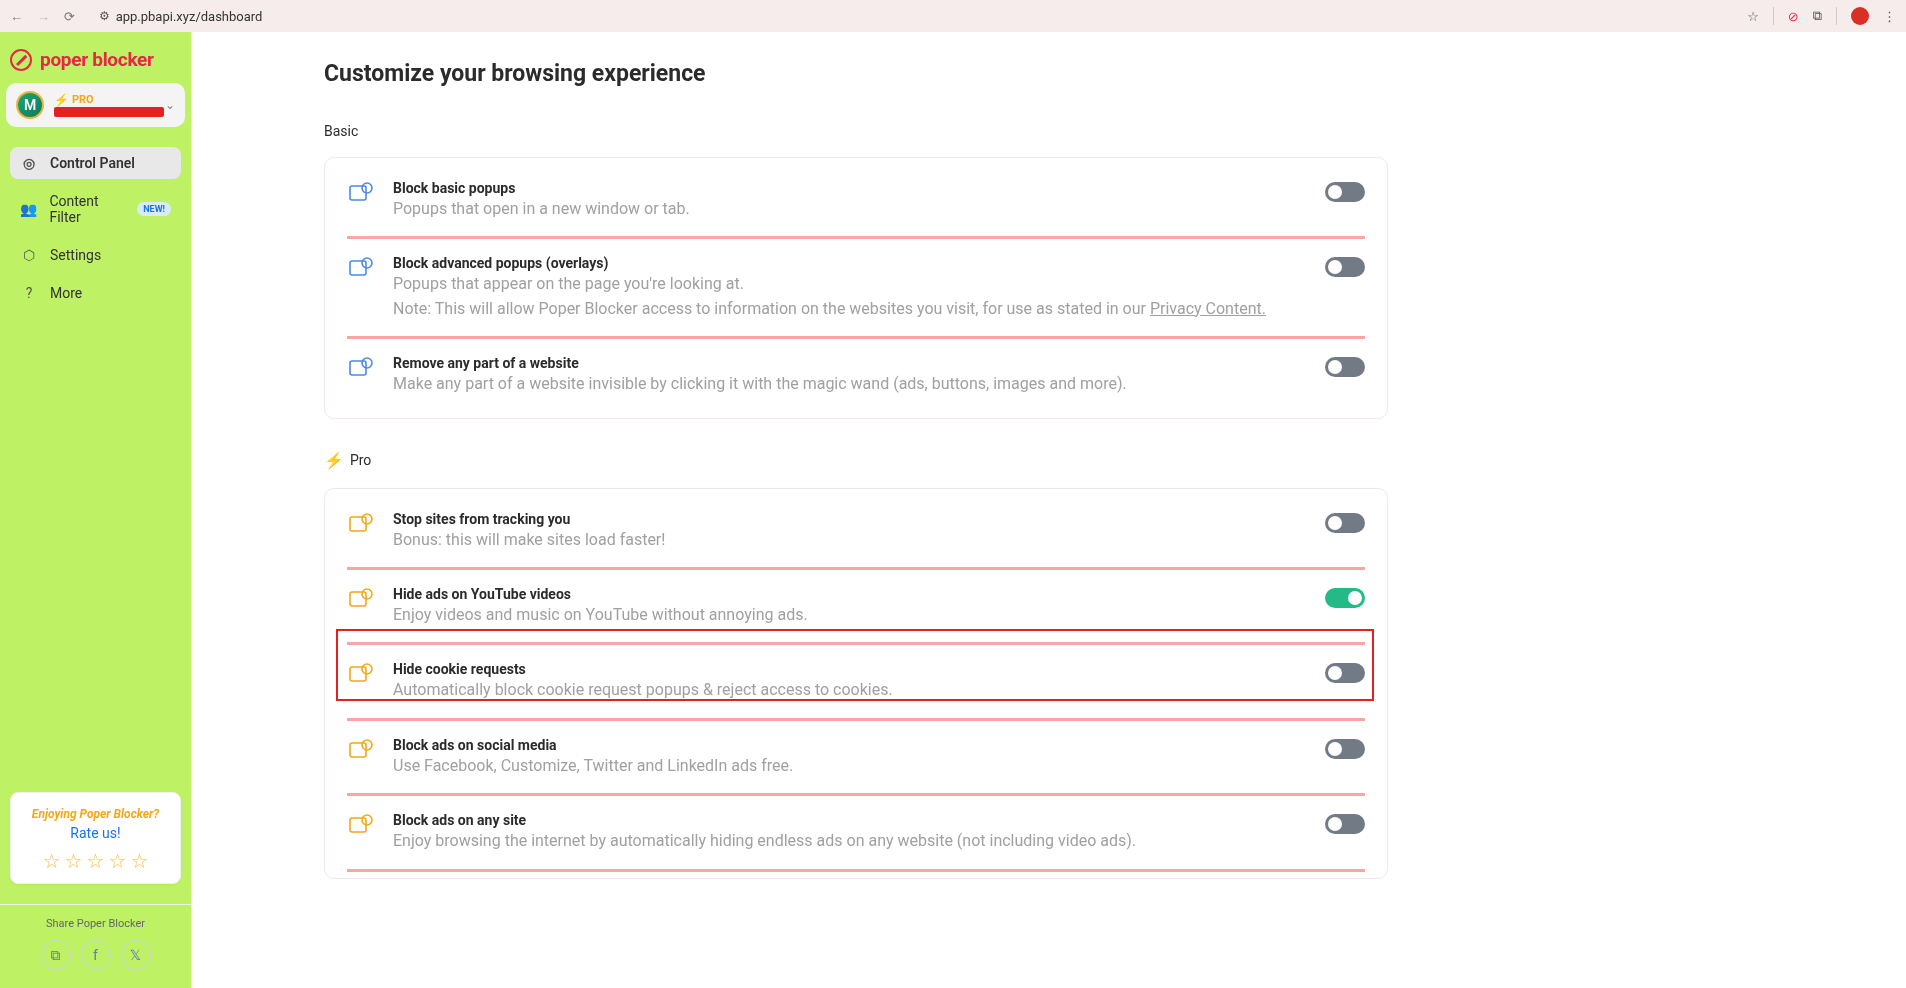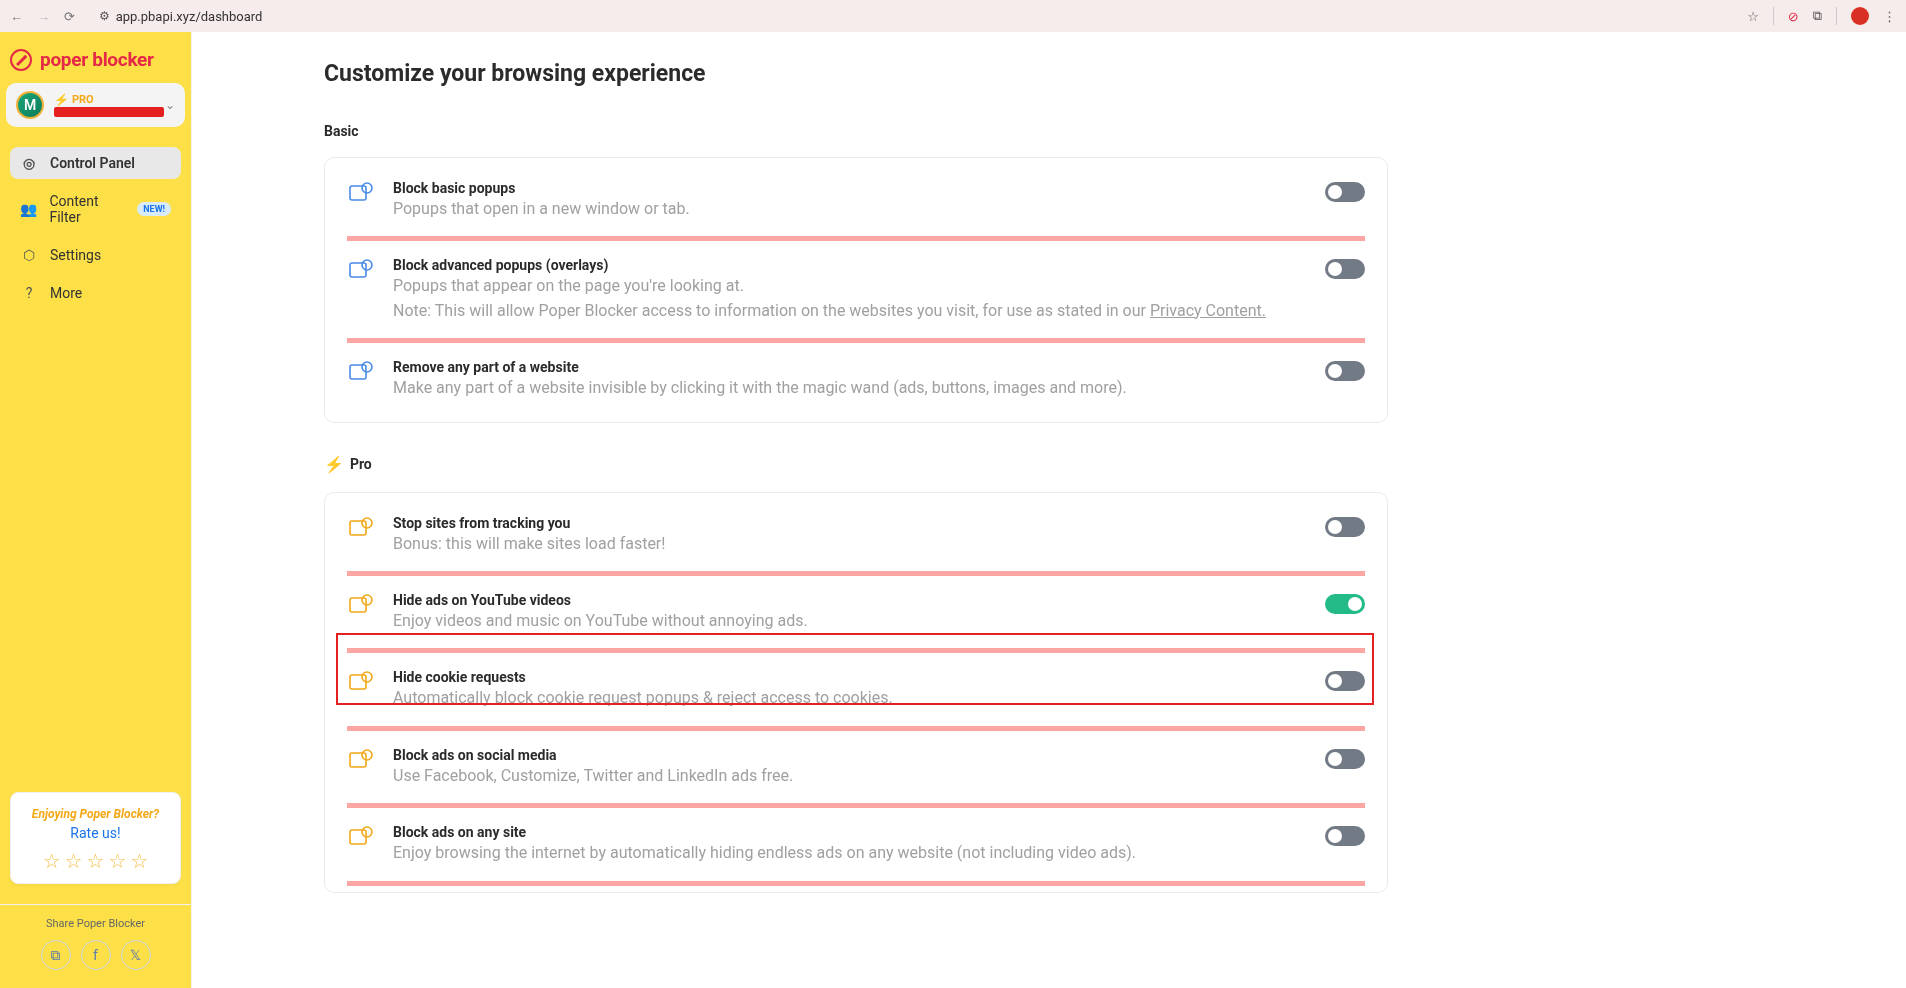--- a/index.html
+++ b/index.html
@@ -12,21 +12,21 @@
 .browser-bar .url-wrap { display:flex; align-items:center; gap:6px; margin-left:12px; }
 .browser-bar .url { color:#333; }
 .browser-bar .right-icons { margin-left:auto; display:flex; align-items:center; gap:14px; color:#555; }
 .browser-bar .divider { width:1px; height:18px; background:#ccc; }
 .browser-bar .profile-dot { width:18px; height:18px; border-radius:50%; background:#d93025; }
 
 
 .app { display:flex; height:956px; }
 
 
-.sidebar { width:192px; background:#fde047; border-right:1px solid #f2f2f2; display:flex; flex-direction:column; position:relative; }
+.sidebar { width:192px; background:#bef264; border-right:1px solid #f2f2f2; display:flex; flex-direction:column; position:relative; }
 .logo-row { display:flex; align-items:center; gap:8px; padding:16px 10px 12px 10px; }
 .logo-row .logo-icon { width:22px; height:22px; border:2.5px solid #e52848; border-radius:50%; position:relative; }
 .logo-row .logo-icon::after { content:""; position:absolute; left:3px; top:8px; width:13px; height:2.5px; background:#e52848; transform:rotate(-45deg); }
 .logo-row .logo-text { font-size:19px; font-weight:700; color:#e52848; letter-spacing:-0.3px; }
 
 .account-card { margin:0 6px; background:#f5f4f4; border-radius:10px; padding:8px 10px; display:flex; align-items:center; gap:10px; position:relative; }
 .account-card .avatar { width:28px; height:28px; border-radius:50%; background:linear-gradient(135deg,#1ba87a,#0d7a5a); color:#fff; display:flex; align-items:center; justify-content:center; font-size:14px; font-weight:600; border:2px solid #f2b23a; }
 .account-card .acc-text { flex:1; }
 .account-card .pro-line { display:flex; align-items:center; gap:3px; font-size:11px; font-weight:700; color:#f2a818; }
 .account-card .email-line { font-size:10px; color:#444; position:relative; }
@@ -47,25 +47,25 @@
 .promo-card .star { font-size:20px; color:#f2c24d; }
 
 .share-block { border-top:1px solid #f0f0f0; padding:12px 10px 18px; text-align:center; }
 .share-block .share-label { font-size:11px; color:#666; }
 .share-block .share-icons { margin-top:10px; display:flex; justify-content:center; gap:10px; }
 .share-circle { width:30px; height:30px; border:1px solid #c9d4e4; border-radius:50%; display:flex; align-items:center; justify-content:center; color:#5a7aad; font-size:14px; cursor:pointer; }
 
 
 .main { flex:1; padding:28px 48px 40px 132px; overflow:auto; }
 .main h1 { font-size:23px; font-weight:700; color:#2b2b2b; margin-bottom:36px; }
-.section-label { font-size:14px; font-weight:700; color:#2b2b2b; margin:14px 0 18px; display:flex; align-items:center; gap:6px; }
+.section-label { font-size:14px; font-weight:400; color:#2b2b2b; margin:14px 0 18px; display:flex; align-items:center; gap:6px; }
 
 .card { border:1px solid #f0e8e8; border-radius:10px; padding:6px 22px; margin-bottom:32px; width:1064px; }
 
-.setting-row { display:flex; align-items:flex-start; gap:18px; padding:16px 0; border-bottom:5px solid #fca5a5; }
+.setting-row { display:flex; align-items:flex-start; gap:18px; padding:16px 0; border-bottom:3px solid #fca5a5; }
 .setting-row:last-child { border-bottom:none; }
 .setting-row .row-icon { width:28px; height:26px; flex-shrink:0; }
 .setting-row .row-text { flex:1; }
 .setting-row h3 { font-size:14px; font-weight:700; color:#2b2b2b; }
 .setting-row p { font-size:16px; color:#a0a0a0; margin-top:2px; line-height:1.4; }
 .setting-row p a { color:#a0a0a0; text-decoration:underline; }
 
 .toggle { width:40px; height:20px; background:#727a85; border-radius:20px; position:relative; cursor:pointer; flex-shrink:0; margin-top:2px; }
 .toggle::after { content:""; position:absolute; width:14px; height:14px; border-radius:50%; background:#fff; top:3px; right:3px; }
 .toggle.off::after { left:3px; right:auto; }

